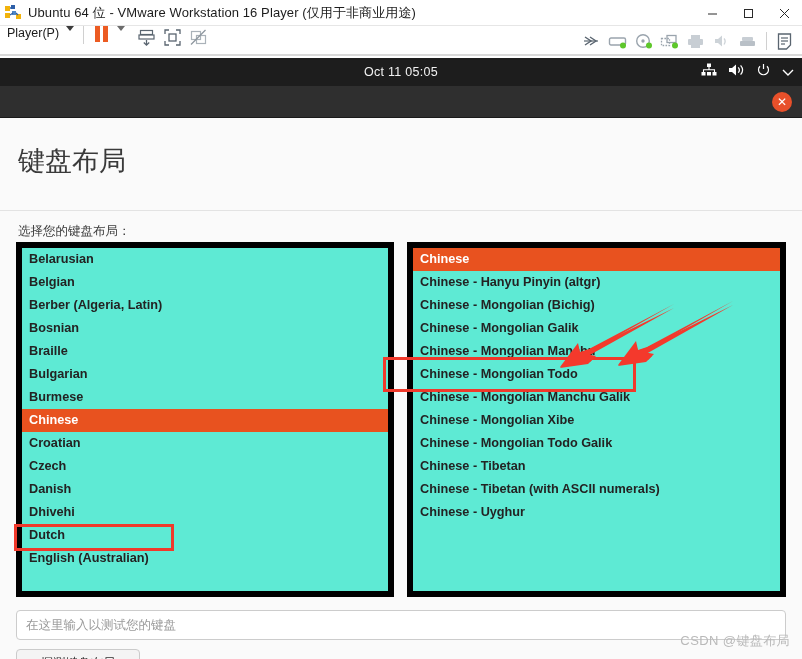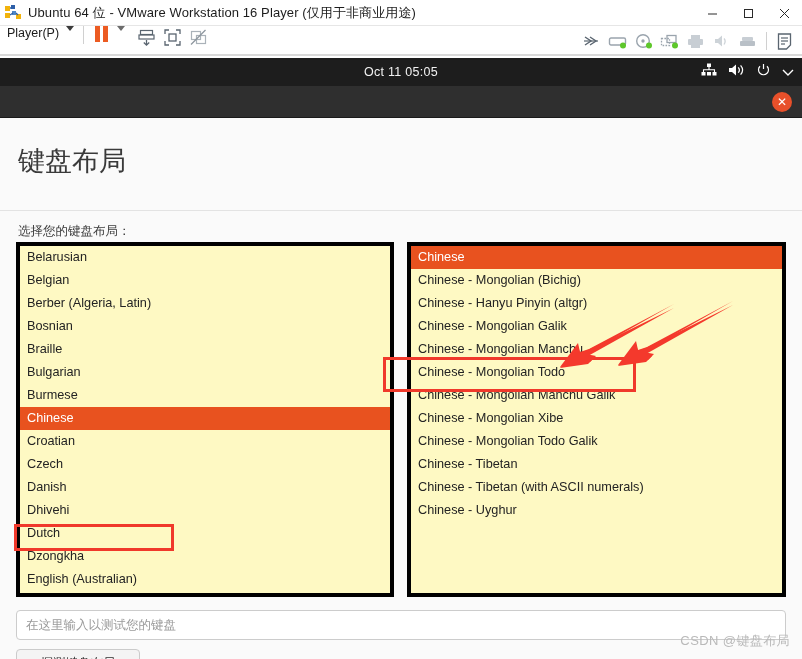--- a/index.html
+++ b/index.html
@@ -77,22 +77,22 @@
     position:absolute; left:18px; top:25px; font-size:27px; color:#3a3a3a; font-weight:400;
   }
   .heading-rule { position:absolute; left:0; top:92px; width:802px; height:1px; background:#e3e3e3; }
 
   .choose-label {
     position:absolute; left:18px; top:105px; font-size:12.5px; color:#3c3c3c;
   }
 
   .list-wrap { position:absolute; top:124px; height:355px; }
   .listbox {
-    width:100%; height:100%; background:#fef9c3;
-    border:4px solid #000000; overflow:hidden;
+    width:100%; height:100%; background:#5eead4;
+    border:6px solid #000000; overflow:hidden;font-weight:bold;
   }
   .list-left  { left:16px;  width:378px; }
   .list-right { left:407px; width:379px; }
 
   .list-item {
     height:23px; line-height:23px; padding-left:7px;
     font-size:12.7px; color:#232323; white-space:nowrap; overflow:hidden;
   }
   .list-item.selected { background:#e8521f; color:#ffffff; }
 
@@ -302,30 +302,29 @@
           <div class="list-item">Bosnian</div>
           <div class="list-item">Braille</div>
           <div class="list-item">Bulgarian</div>
           <div class="list-item">Burmese</div>
           <div class="list-item selected">Chinese</div>
           <div class="list-item">Croatian</div>
           <div class="list-item">Czech</div>
           <div class="list-item">Danish</div>
           <div class="list-item">Dhivehi</div>
           <div class="list-item">Dutch</div>
-          <div class="list-item">Dzongkha</div>
           <div class="list-item">English (Australian)</div>
         </div>
     </div>
 
     <div class="list-wrap list-right">
       <div class="listbox" id="variant-list">
           <div class="list-item selected">Chinese</div>
+          <div class="list-item">Chinese - Hanyu Pinyin (altgr)</div>
           <div class="list-item">Chinese - Mongolian (Bichig)</div>
-          <div class="list-item">Chinese - Hanyu Pinyin (altgr)</div>
           <div class="list-item">Chinese - Mongolian Galik</div>
           <div class="list-item">Chinese - Mongolian Manchu</div>
           <div class="list-item">Chinese - Mongolian Todo</div>
           <div class="list-item">Chinese - Mongolian Manchu Galik</div>
           <div class="list-item">Chinese - Mongolian Xibe</div>
           <div class="list-item">Chinese - Mongolian Todo Galik</div>
           <div class="list-item">Chinese - Tibetan</div>
           <div class="list-item">Chinese - Tibetan (with ASCII numerals)</div>
           <div class="list-item">Chinese - Uyghur</div>
         </div>

